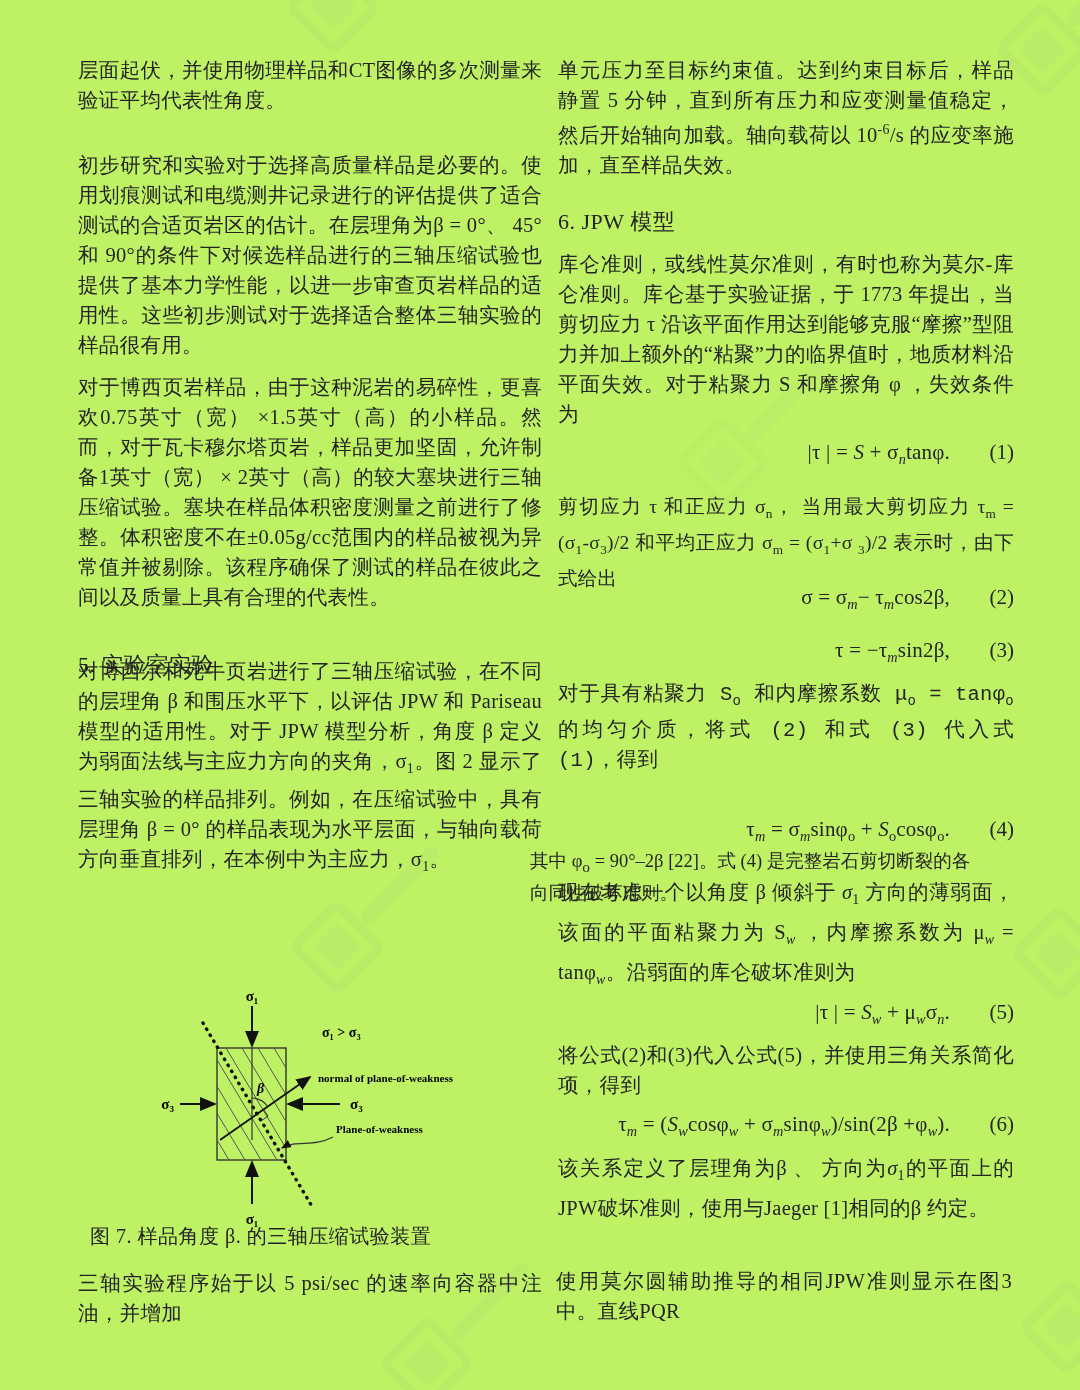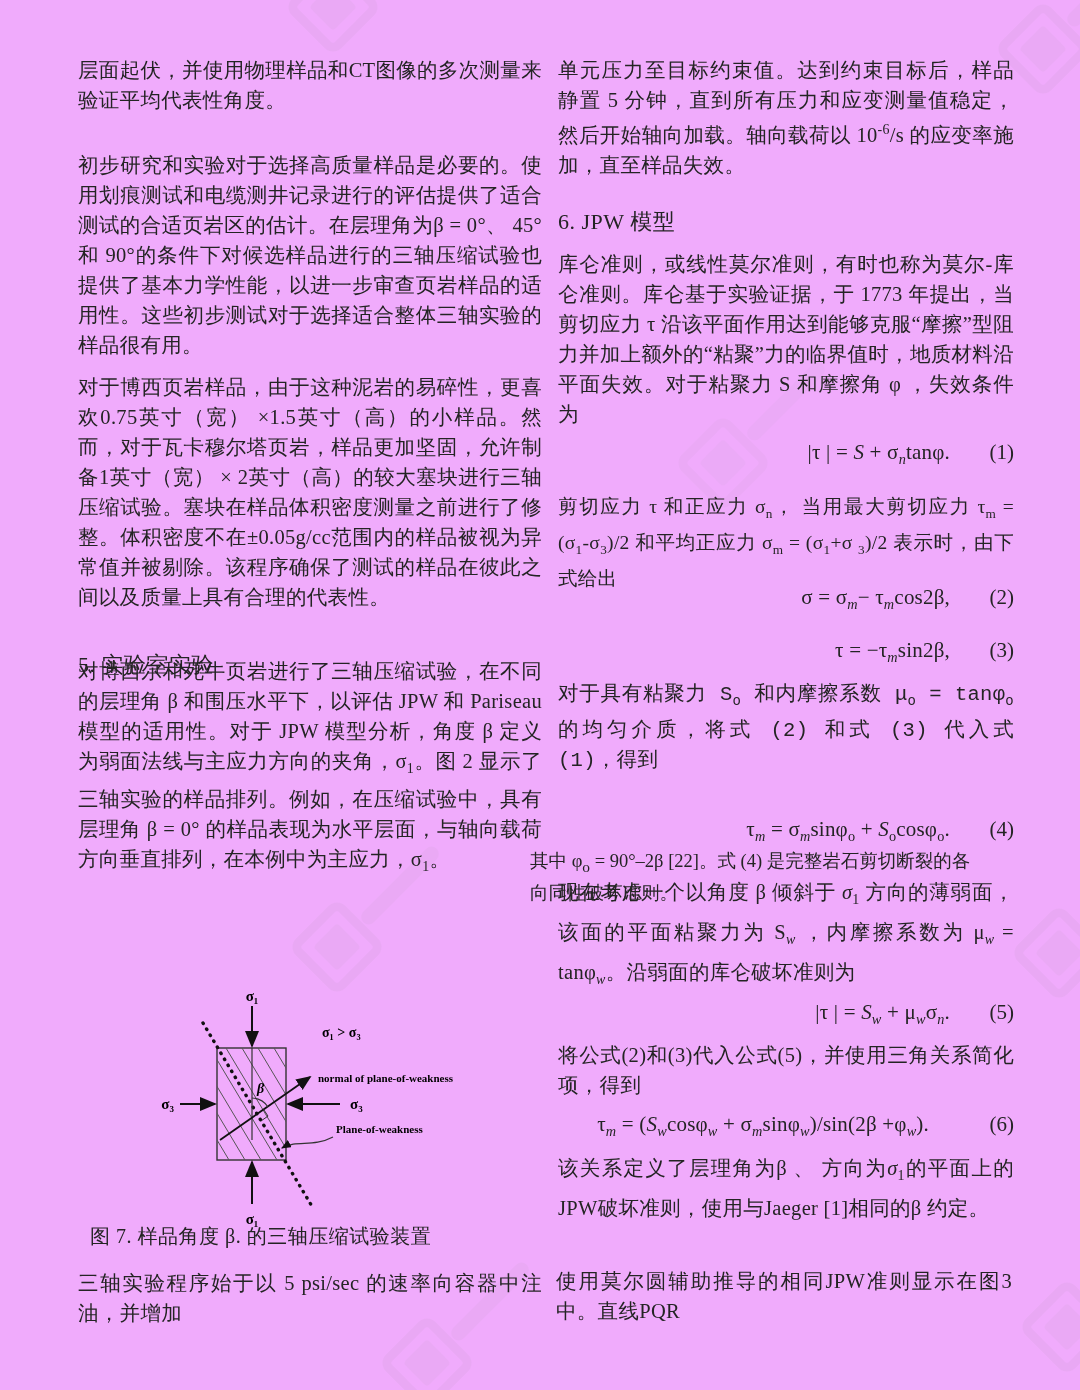--- a/index.html
+++ b/index.html
@@ -1,18 +1,18 @@
 <!DOCTYPE html>
 <html><head>
 <meta charset="utf-8">
 <style>
   html,body { margin:0; padding:0; background:#e8e8e8; }
   .page {
     position:relative; width:1080px; height:1390px; margin:0 auto;
-    background:#f0abfc; overflow:hidden;
+    background:#bef264; overflow:hidden;
     font-family:"Liberation Serif","DejaVu Serif",serif;
     color:#242424;
   }
   .blk { position:absolute; margin:0; }
   .body-p {
     font-size:20.5px; line-height:30px; text-align:justify;
     letter-spacing:0.3px;
   }
   .body-p sub, .eq sub { font-size:68%; }
   .body-p sup { font-size:68%; }
@@ -167,21 +167,21 @@
 
   <p class="blk body-p loose" style="left:558px; top:876px; width:456px;">现在考虑一个以角度 β   倾斜于  <i>σ</i><sub>1</sub> 方向的薄弱面，该面的平面粘聚力为 S<sub><i>w</i></sub>  ，内摩擦系数为  μ<sub><i>w</i></sub>  =  tanφ<sub><i>w</i></sub>。沿弱面的库仑破坏准则为</p>
 
   <div class="blk eq" style="left:558px; top:1000px; width:456px;">
     <span class="eq-body">|τ | = <i>S</i><sub><i>w</i></sub> + μ<sub><i>w</i></sub>σ<sub><i>n</i></sub>.</span>
     <span class="eq-num">(5)</span>
   </div>
 
   <p class="blk body-p" style="left:558px; top:1040px; width:456px;">将公式(2)和(3)代入公式(5)，并使用三角关系简化项，得到</p>
 
-  <div class="blk eq" style="left:558px; top:1112px; width:456px;gap:21px;">
+  <div class="blk eq" style="left:558px; top:1112px; width:456px;">
     <span class="eq-body">τ<sub><i>m</i></sub> = (<i>S</i><sub><i>w</i></sub>cosφ<sub><i>w</i></sub> + σ<sub><i>m</i></sub>sinφ<sub><i>w</i></sub>)/sin(2β +φ<sub><i>w</i></sub>).</span>
     <span class="eq-num">(6)</span>
   </div>
 
   <p class="blk body-p loose" style="left:558px; top:1152px; width:456px;">该关系定义了层理角为β 、 方向为<i>σ</i><sub>1</sub>的平面上的JPW破坏准则，使用与Jaeger [1]相同的β 约定。</p>
 
   <p class="blk body-p" style="left:556px; top:1266px; width:456px;">使用莫尔圆辅助推导的相同JPW准则显示在图3中。直线PQR</p>
 
 </div>
 

